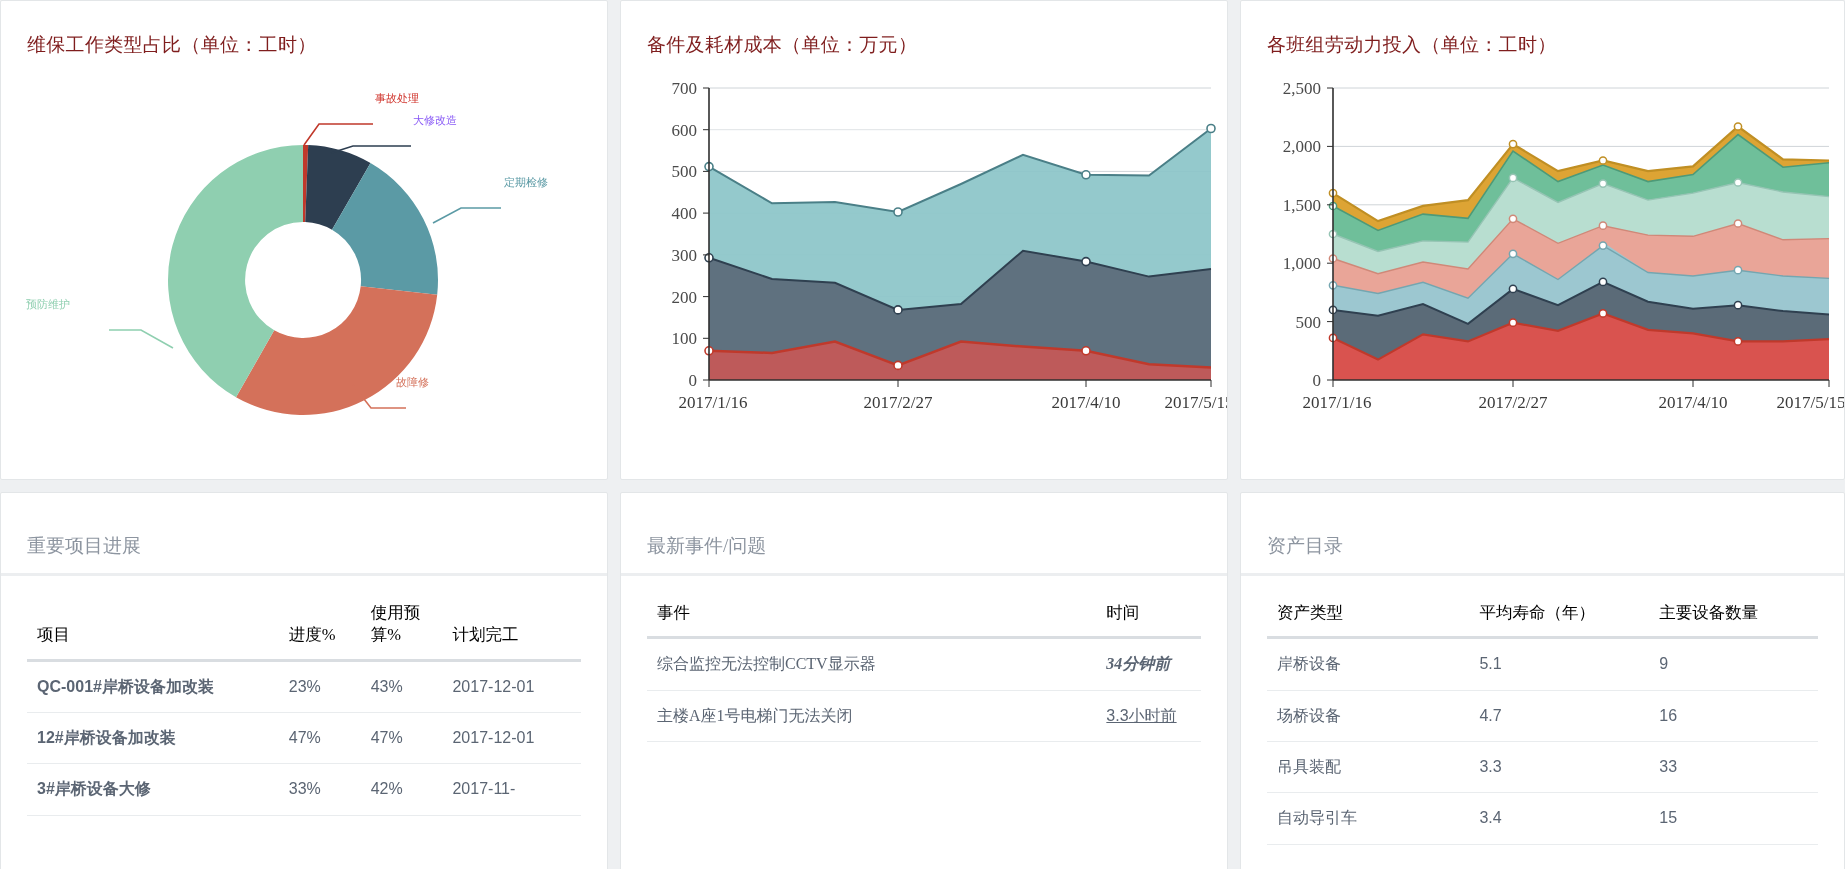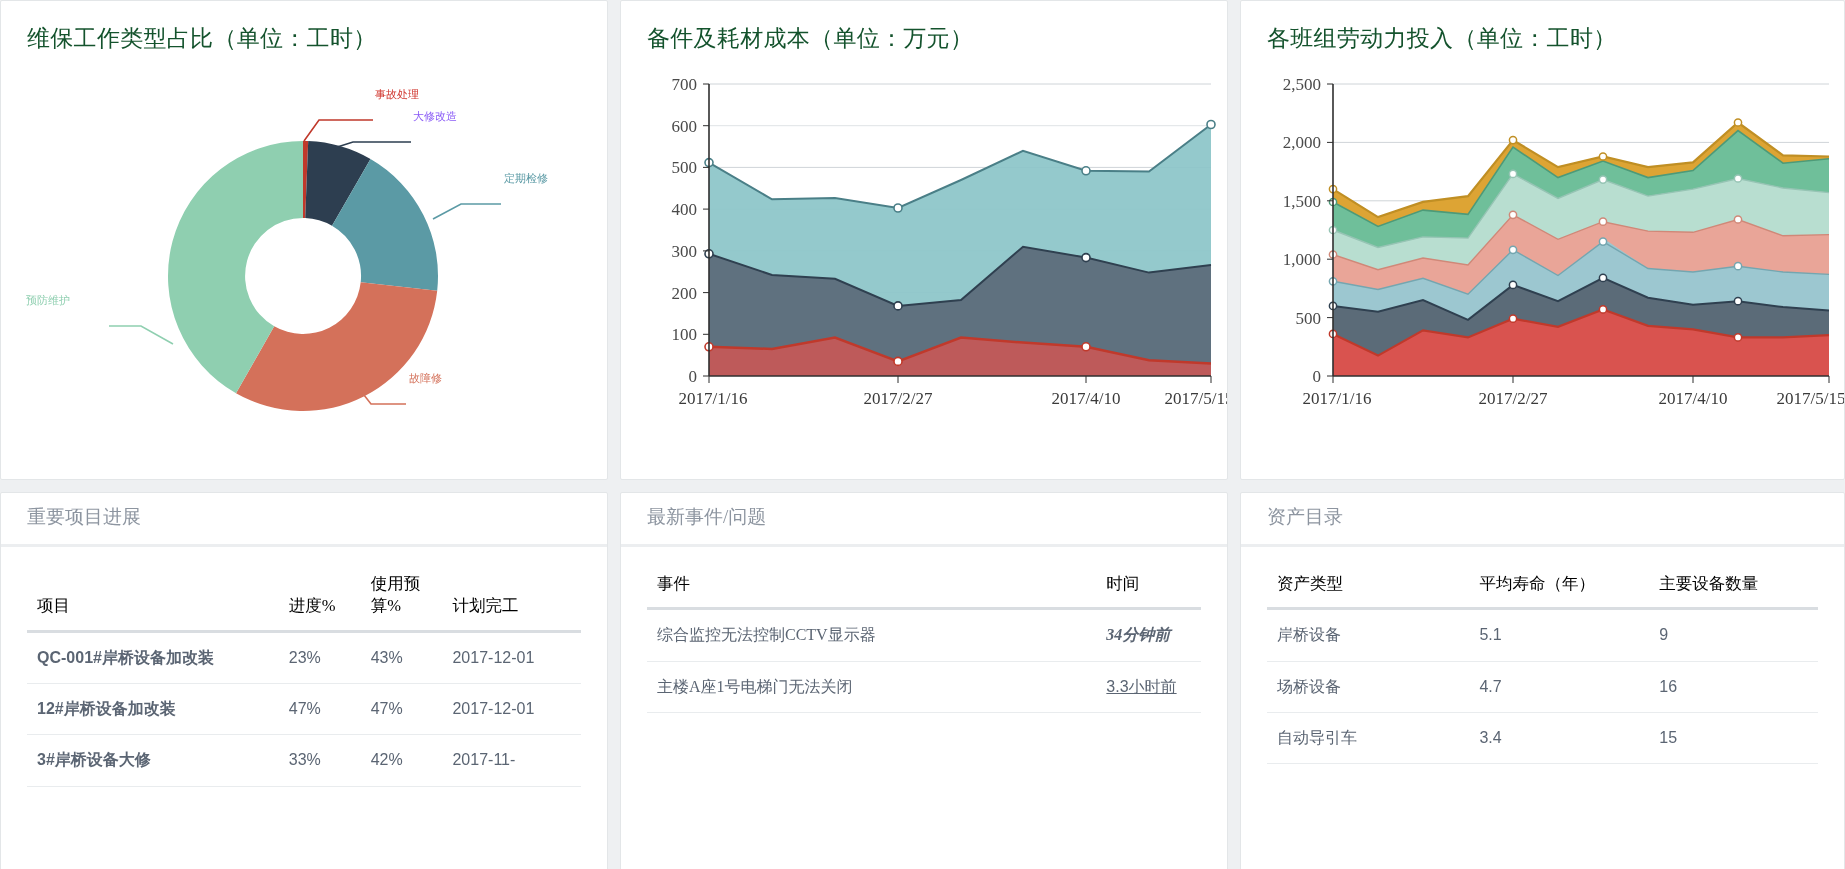--- a/index.html
+++ b/index.html
@@ -25,31 +25,31 @@
     position: relative;
     overflow: hidden;
   }
   .row-1 .card { height: 480px; }
   .row-2 .card { height: 460px; }
   .card.c1 { width: 608px; }
   .card.c2 { width: 608px; }
   .card.c3 { width: 605px; }
 
   .card-title {
-    font-size: 23px;
-    color: #14532d;
-    padding: 22px 26px 0 26px;
+    font-size: 19px;
+    color: #7f1d1d;
+    padding: 31px 26px 0 26px;
     font-weight: 400;
     letter-spacing: 0.3px;
     font-family: "Liberation Serif", "DejaVu Serif", serif;
   }
   .panel-title {
     font-size: 19px;
     color: #8d95a0;
-    padding: 11px 26px 14px 26px;
+    padding: 40px 26px 14px 26px;
     font-weight: 400;
     font-family: "Liberation Serif", "DejaVu Serif", serif;
     border-bottom: 3px solid #eceef0;
     margin: 0 0 0 0;
   }
 
   
   .donut-wrap { position: relative; width: 608px; height: 430px; }
   .donut-svg { position: absolute; left: 0; top: 0; }
   .donut-label {
@@ -151,21 +151,21 @@
 
           <polyline points="303,87 318,66 372,66" fill="none" stroke="#c0392b" stroke-width="1.6"></polyline>
           <polyline points="330,95 352,88 410,88" fill="none" stroke="#2d3e50" stroke-width="1.6"></polyline>
           <polyline points="432,165 460,150 500,150" fill="none" stroke="#5b9aa5" stroke-width="1.6"></polyline>
           <polyline points="352,327 370,350 405,350" fill="none" stroke="#d4715a" stroke-width="1.6"></polyline>
           <polyline points="172,290 140,272 108,272" fill="none" stroke="#8fcfb0" stroke-width="1.6"></polyline>
         </svg>
         <div class="donut-label" style="left:374px; top:33px; color:#d0342c;">事故处理</div>
         <div class="donut-label" style="left:412px; top:55px; color:#8b5cf6;">大修改造</div>
         <div class="donut-label" style="left:503px; top:117px; color:#5b9aa5;">定期检修</div>
-        <div class="donut-label" style="left:408px; top:317px; color:#d4715a;">故障修</div>
+        <div class="donut-label" style="left:395px; top:317px; color:#d4715a;">故障修</div>
         <div class="donut-label" style="left:25px; top:239px; color:#8fcfb0;">预防维护</div>
       </div>
     </div>
 
     <div class="card c2">
       <div class="card-title">备件及耗材成本（单位：万元）</div>
       <div class="chart-area">
         <svg class="chart-svg" width="608" height="400" viewBox="0 0 608 400">
 
           <g>
@@ -407,20 +407,25 @@
               <td class="serif">岸桥设备</td>
               <td class="num">5.1</td>
               <td class="num">9</td>
             </tr>
             <tr>
               <td class="serif">场桥设备</td>
               <td class="num">4.7</td>
               <td class="num">16</td>
             </tr>
             <tr>
+              <td class="serif">吊具装配</td>
+              <td class="num">3.3</td>
+              <td class="num">33</td>
+            </tr>
+            <tr>
               <td class="serif">自动导引车</td>
               <td class="num">3.4</td>
               <td class="num">15</td>
             </tr>
           </tbody>
         </table>
       </div>
     </div>
 
   </div>

